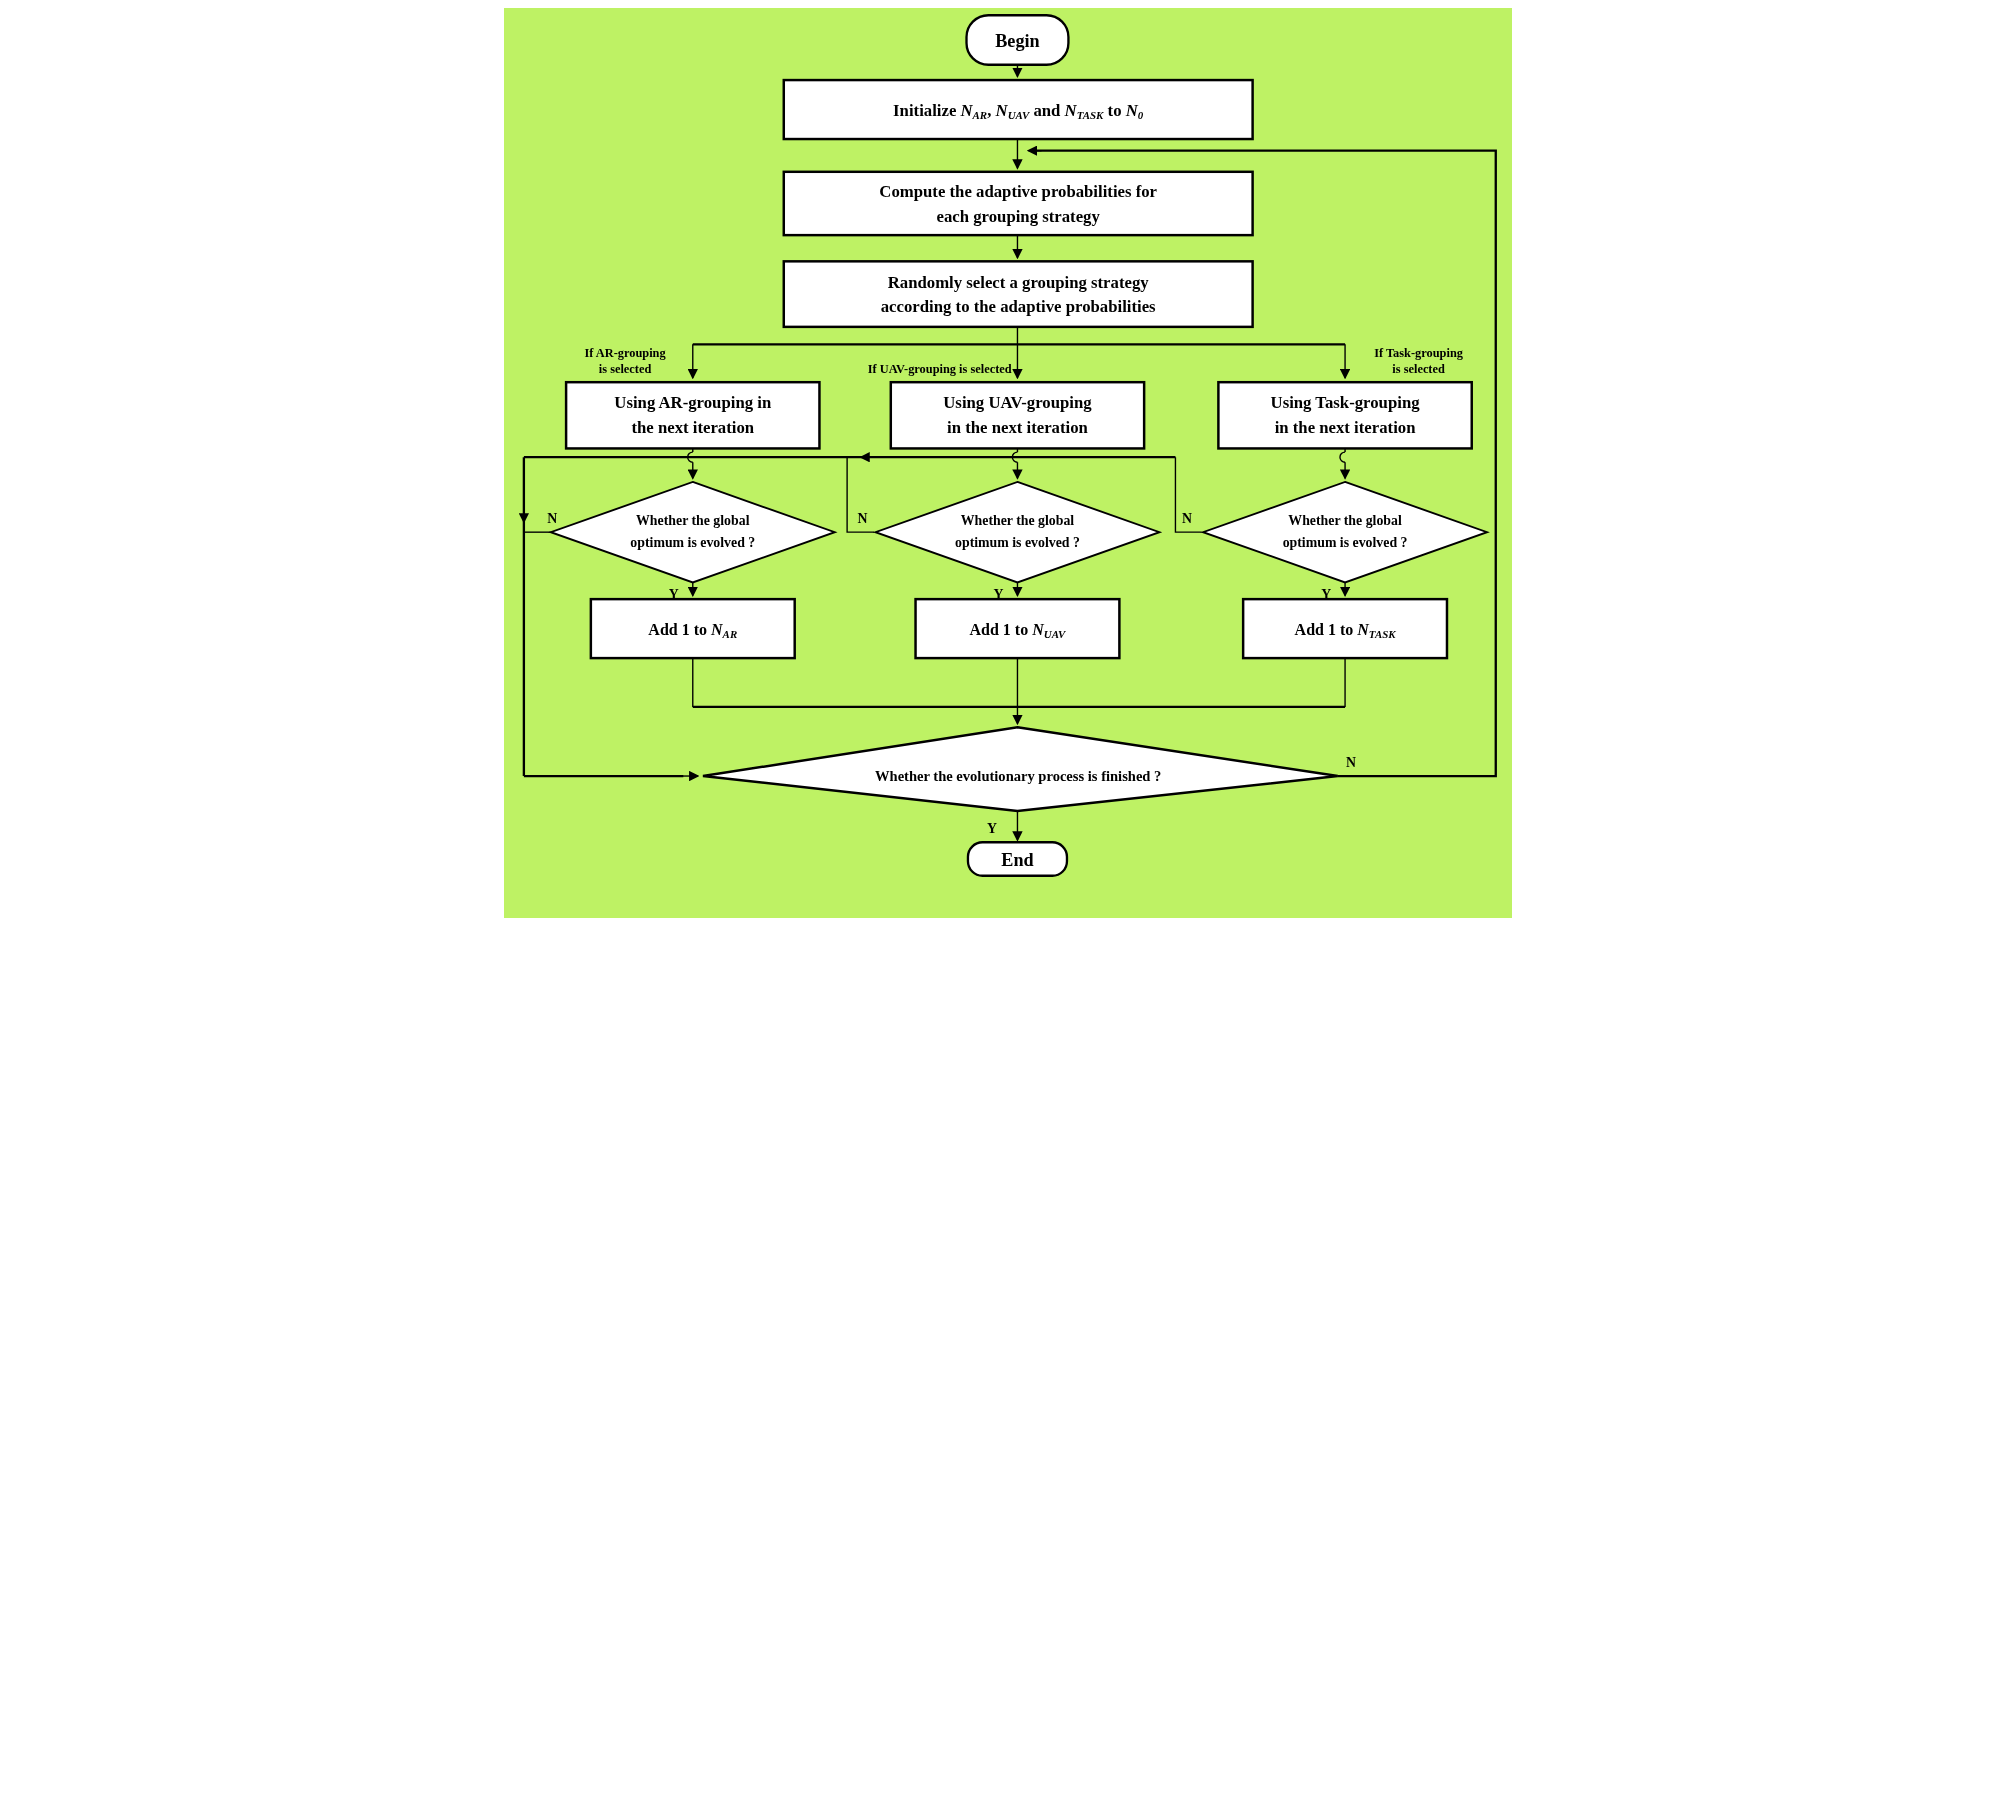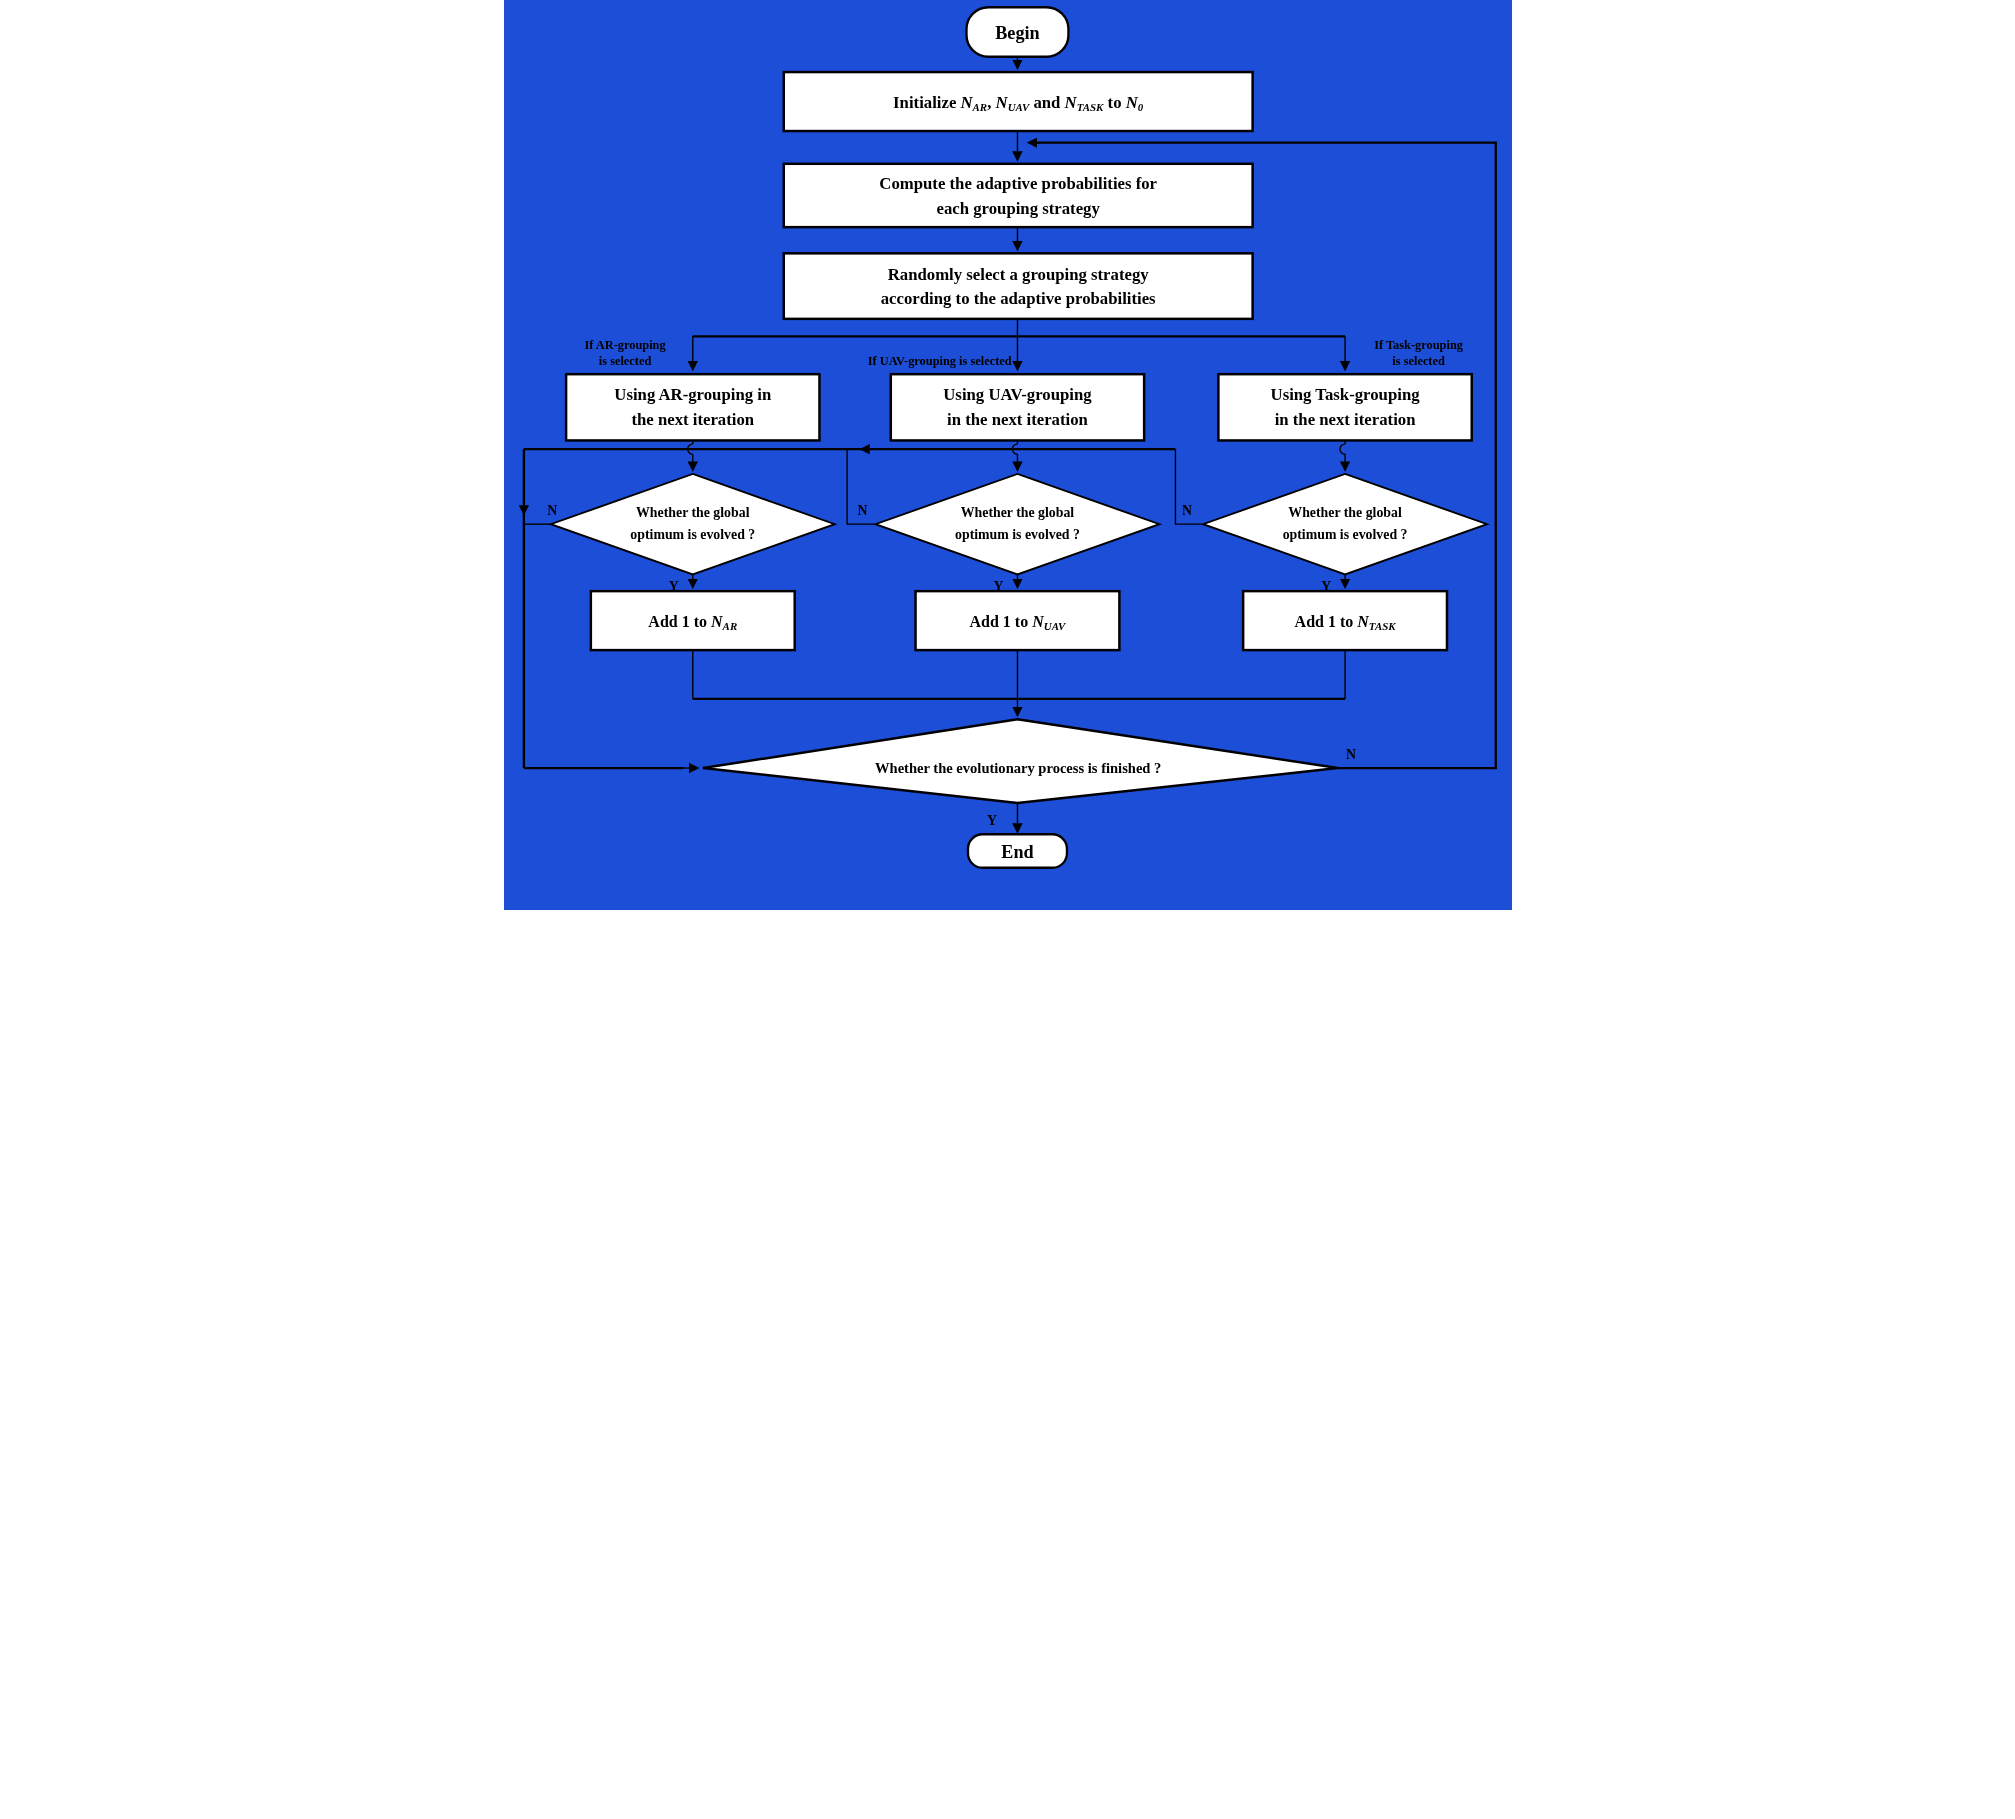--- a/index.html
+++ b/index.html
@@ -1,16 +1,16 @@
 <!DOCTYPE html>
 <html style="font-size:11.6px"><head>
 <meta charset="utf-8">
 <style>
   html,body{margin:0;padding:0;background:#ffffff;}
-  .stage{width:1008px;height:910px;margin:0 auto;background:#1d4ed8;}
+  .stage{width:1008px;height:910px;margin:8px auto;background:#bef264;}
   svg{display:block;}
   .box{fill:#ffffff;stroke:#000000;stroke-width:3.4;}
   .diamond{fill:#ffffff;stroke:#000000;stroke-width:2.6;}
   .bigdiamond{fill:#ffffff;stroke:#000000;stroke-width:3.4;}
   .terminal{fill:#ffffff;stroke:#000000;stroke-width:3.2;}
   .thick{fill:none;stroke:#000000;stroke-width:3.2;}
   .thin{fill:none;stroke:#000000;stroke-width:1.9;}
   .ah{fill:none;stroke:#000000;stroke-width:1.9;marker-end:url(#arrow);}
   .hop{fill:none;stroke:#000000;stroke-width:1.9;}
   text{font-family:"Liberation Serif","DejaVu Serif",serif;font-weight:bold;fill:#000000;}

